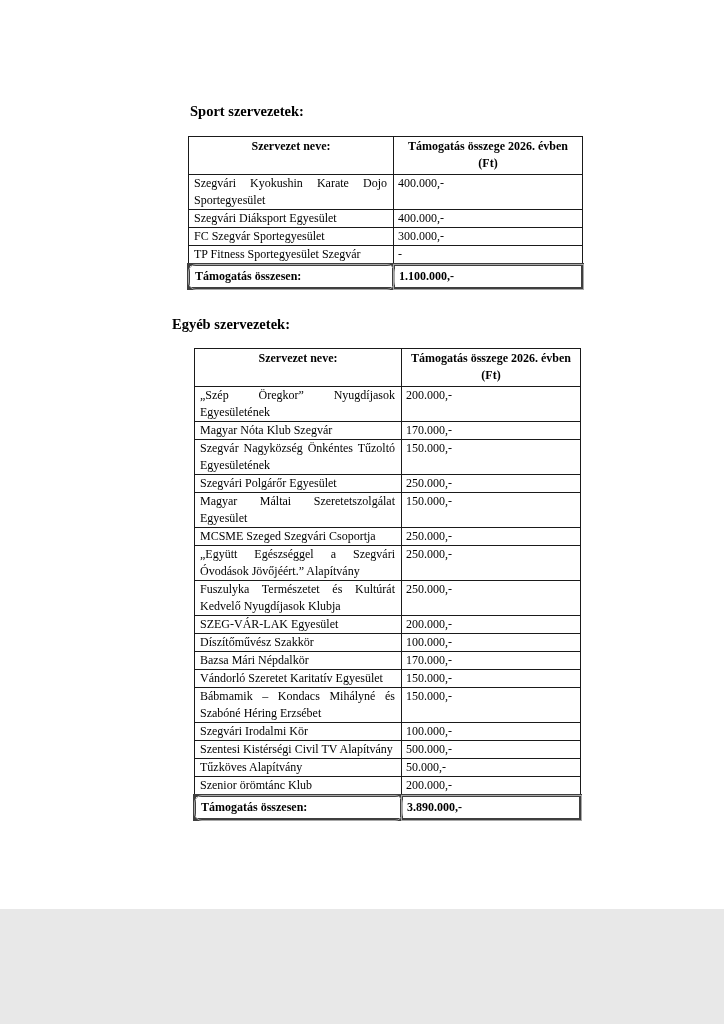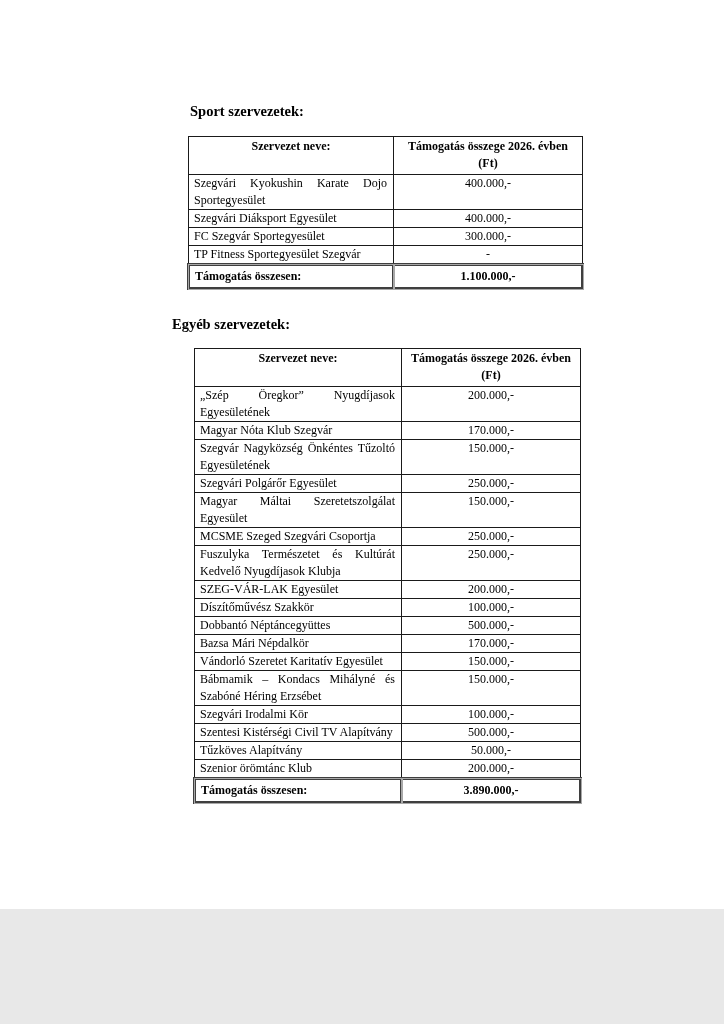--- a/index.html
+++ b/index.html
@@ -44,23 +44,24 @@
     overflow: hidden;
   }
   th {
     font-weight: bold;
     text-align: center;
     padding: 1px 4px 2px 4px;
   }
   td.name-cell {
     text-align: justify;
     padding: 0 6px 0 5px;
+    border-radius: 7px;
   }
   td.amount-cell {
-    text-align: center;
+    text-align: left;
     padding: 0 4px;
   }
   tr.total-row td {
     border: 3px solid #3f3f3f;
     outline: 1px solid #a8a8a8;
     font-weight: bold;
     padding-top: 2px;
     padding-bottom: 2px;
     margin-top: 44px;
   }
@@ -140,34 +141,34 @@
       </tr>
       <tr>
         <td class="name-cell">Magyar Máltai Szeretetszolgálat Egyesület</td>
         <td class="amount-cell">150.000,-</td>
       </tr>
       <tr>
         <td class="name-cell">MCSME Szeged Szegvári Csoportja</td>
         <td class="amount-cell">250.000,-</td>
       </tr>
       <tr>
+        <td class="name-cell">„Együtt Egészséggel a Szegvári Óvodások Jövőjéért.” Alapítvány</td>
+        <td class="amount-cell">250.000,-</td>
+      </tr>
+      <tr>
         <td class="name-cell">Fuszulyka Természetet és Kultúrát Kedvelő Nyugdíjasok Klubja</td>
         <td class="amount-cell">250.000,-</td>
       </tr>
       <tr>
         <td class="name-cell">SZEG-VÁR-LAK Egyesület</td>
         <td class="amount-cell">200.000,-</td>
       </tr>
       <tr>
         <td class="name-cell">Díszítőművész Szakkör</td>
         <td class="amount-cell">100.000,-</td>
-      </tr>
-      <tr>
-        <td class="name-cell">Dobbantó Néptáncegyüttes</td>
-        <td class="amount-cell">500.000,-</td>
       </tr>
       <tr>
         <td class="name-cell">Bazsa Mári Népdalkör</td>
         <td class="amount-cell">170.000,-</td>
       </tr>
       <tr>
         <td class="name-cell">Vándorló Szeretet Karitatív Egyesület</td>
         <td class="amount-cell">150.000,-</td>
       </tr>
       <tr>

